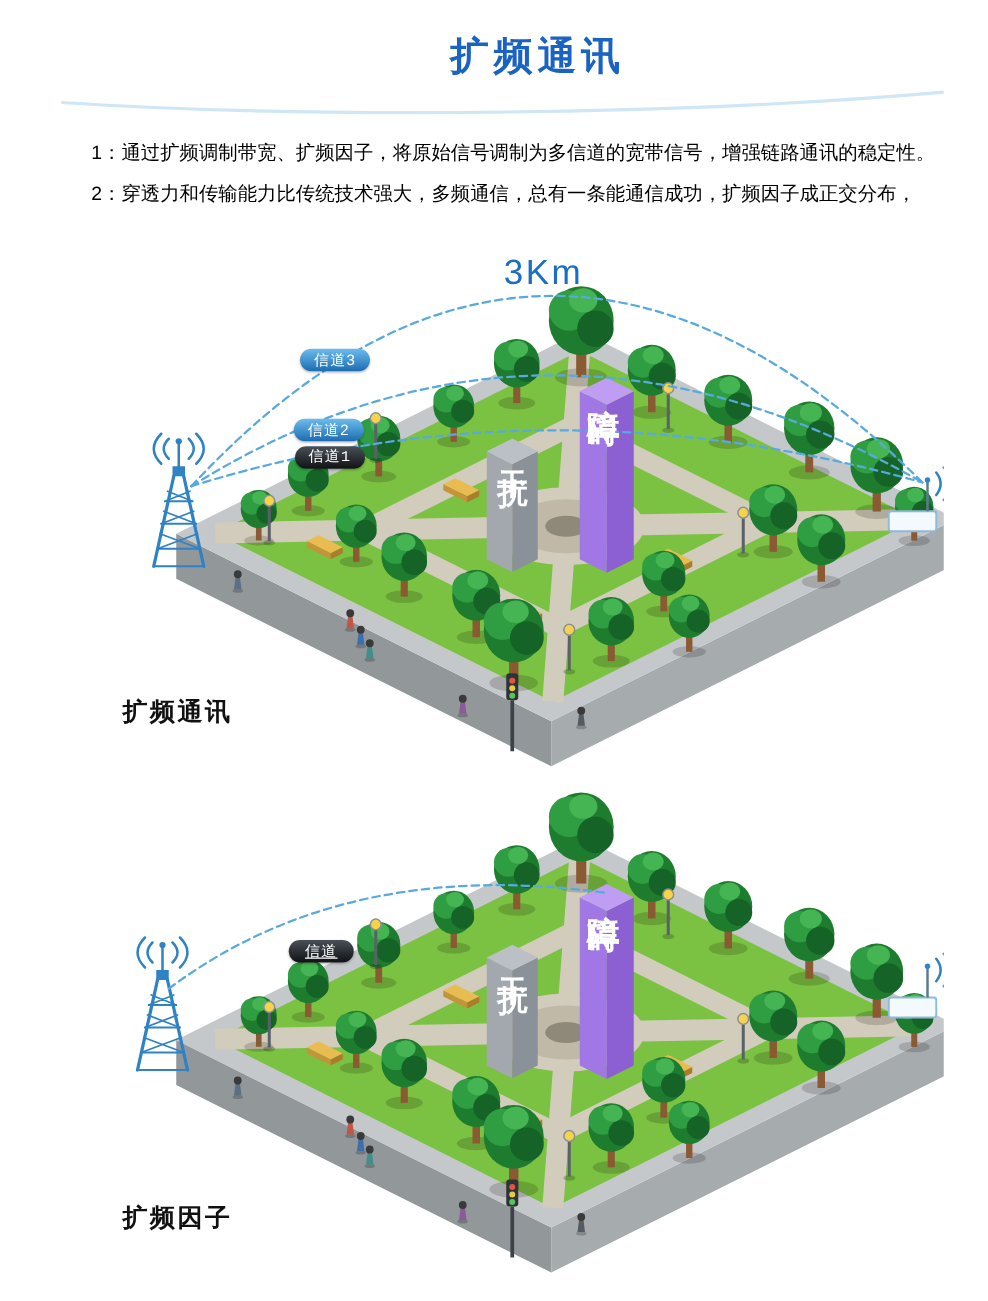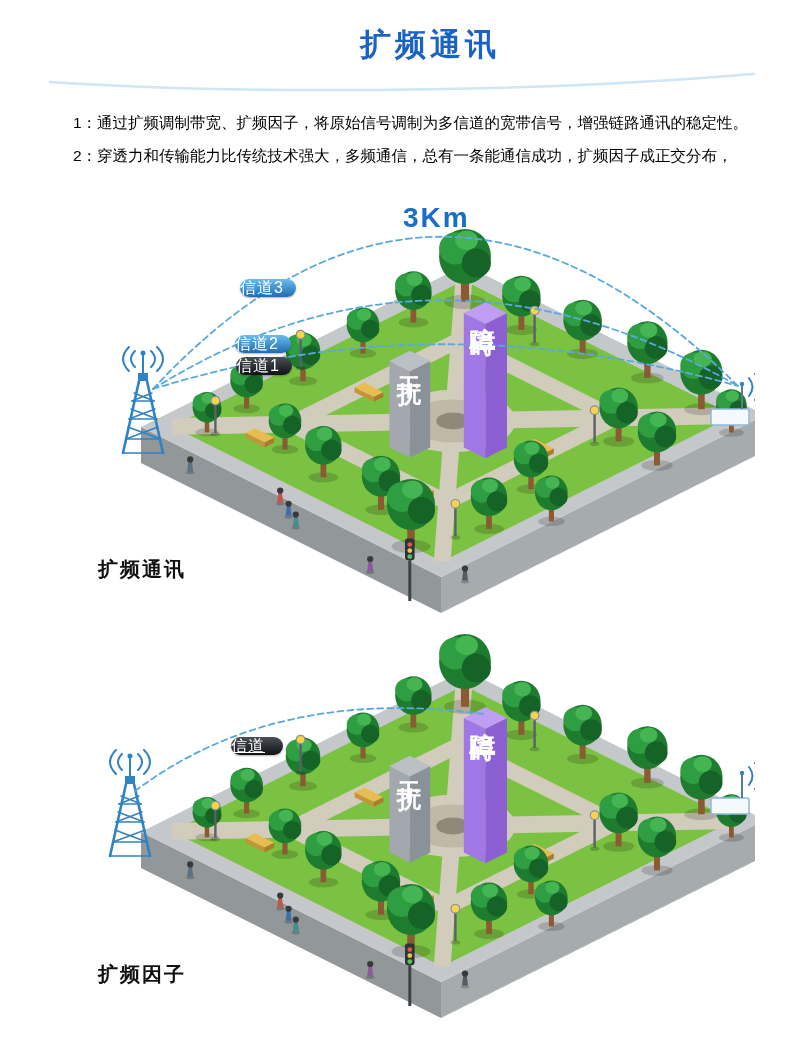--- a/index.html
+++ b/index.html
@@ -13,32 +13,32 @@
 
   .desc { position:absolute; top:90px; left:38px; width:726px;
           font-size:15.5px; line-height:33px; color:#000000; }
 
   .diagram { position:absolute; left:0; width:790px; }
   .d1 { top:185px; height:425px; }
   .d2 { top:600px; height:441px; }
 
   .arc { fill:none; stroke:#57a9de; stroke-width:1.8; stroke-dasharray:6 4; stroke-linecap:round; }
 
-  .pill { position:absolute; height:18px; border-radius:9px; color:#fff; font-size:16px;
-          text-align:left; line-height:18px; letter-spacing:1px;
+  .pill { position:absolute; height:18px; border-radius:9px; color:#fff; font-size:12px;
+          text-align:center; line-height:18px; letter-spacing:1px;
           box-shadow:0 1px 2px rgba(0,0,0,.3); }
   .pill-blue { background:linear-gradient(180deg,#6cbcec,#1d6cb2); width:56px; }
   .pill-dark { background:linear-gradient(180deg,#4a5058,#101215); }
 
   .vlabel { position:absolute; writing-mode:vertical-rl; color:#fff; font-weight:bold;
             line-height:1; letter-spacing:6px; text-align:center; }
   .obstacle-label { font-size:26px; }
   .interference-label { font-size:24px; }
 
-  .distance { position:absolute; left:368px; top:186px; font-size:28px; font-weight:bold;
+  .distance { position:absolute; left:368px; top:186px; font-size:28px; font-weight:normal;
               color:#1a6ec5; letter-spacing:2px; }
   .caption { position:absolute; left:63px; font-size:20px; font-weight:600; color:#111;
              letter-spacing:2px; }
   .cap1 { top:540px; } .cap2 { top:945px; }
 
   .defs-holder { position:absolute; width:0; height:0; overflow:hidden; }
 </style>
 </head>
 <body>
 
@@ -195,23 +195,23 @@
   <svg class="diagram d2" viewBox="0 0 790 441">
     <use href="#park-scene" transform="translate(70,30) scale(1.2)"></use>
     <use href="#radio-tower" transform="translate(95,240)"></use>
     <use href="#receiver" transform="translate(676,182)"></use>
     <path class="arc" d="M100,175 Q240,70 448,98"></path>
   </svg>
 
   <div class="distance">3Km</div>
   <div class="pill pill-blue" style="left:205px;top:263px;">信道3</div>
   <div class="pill pill-blue" style="left:200px;top:319px;">信道2</div>
-  <div class="pill pill-dark" style="left:201px;top:341px;width:56px;">信道1</div>
+  <div class="pill pill-dark" style="left:201px;top:341px;width:56px;font-family:Liberation Mono, monospace;">信道1</div>
   <div class="vlabel interference-label" style="left:362px;top:342px;">干扰</div>
   <div class="vlabel obstacle-label" style="left:435px;top:290px;">障碍</div>
   <div class="caption cap1">扩频通讯</div>
 
-  <div class="pill pill-dark" style="left:196px;top:721px;width:52px;text-decoration:underline;">信道</div>
+  <div class="pill pill-dark" style="left:196px;top:736px;width:52px;text-decoration:underline;">信道</div>
   <div class="vlabel interference-label" style="left:362px;top:747px;">干扰</div>
   <div class="vlabel obstacle-label" style="left:435px;top:695px;">障碍</div>
   <div class="caption cap2">扩频因子</div>
 
 </div>
 
 </body></html>

